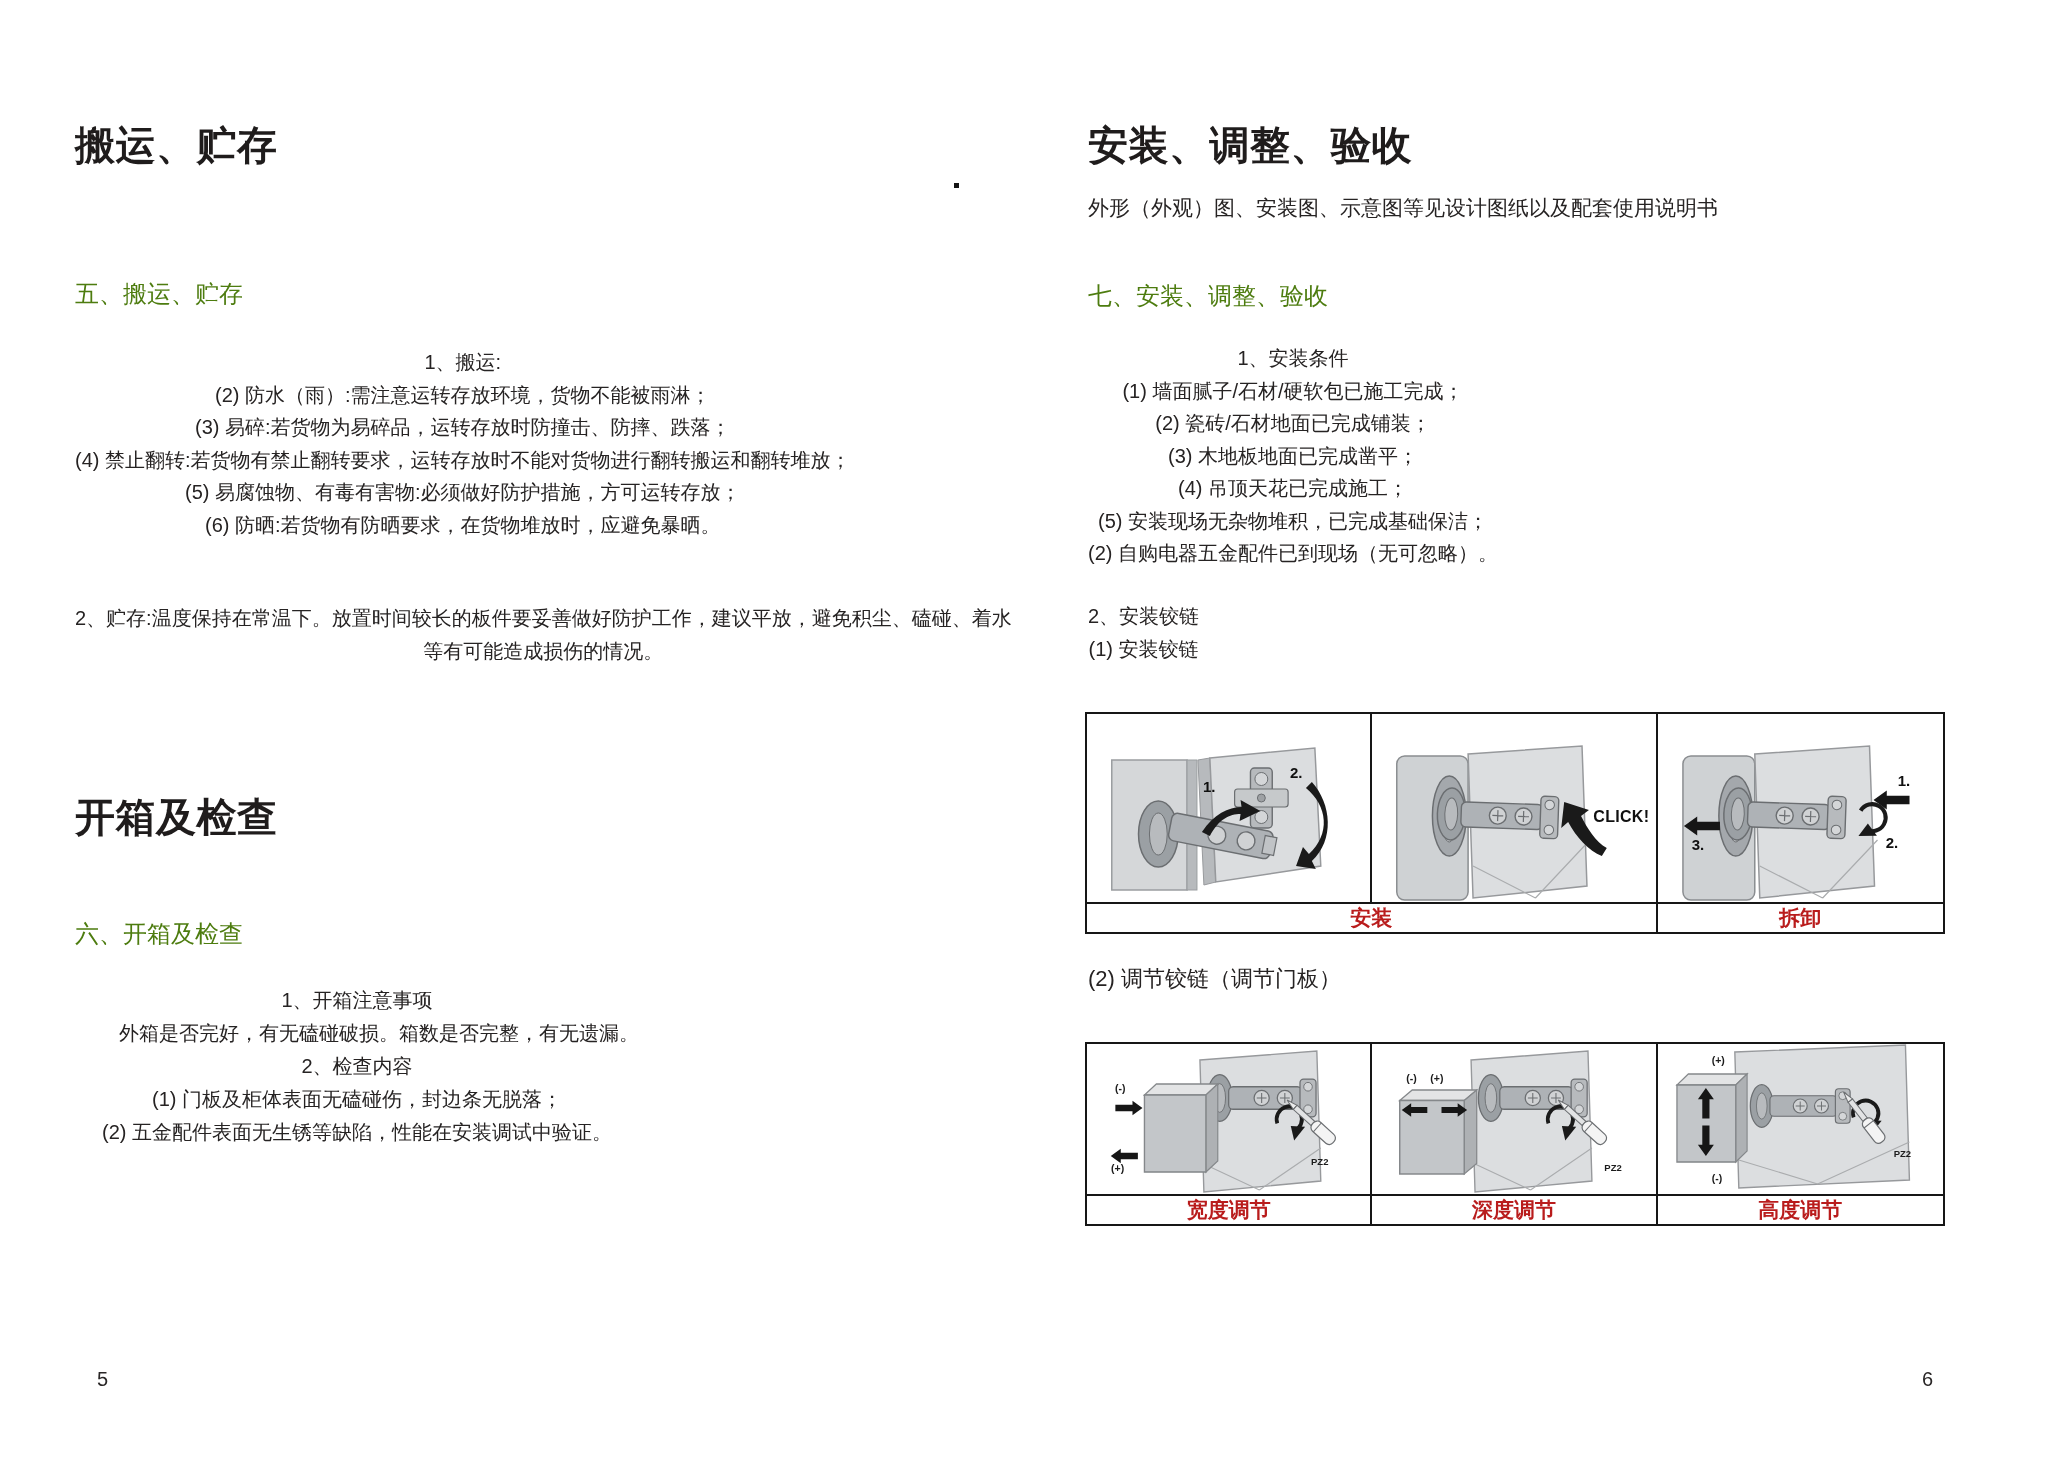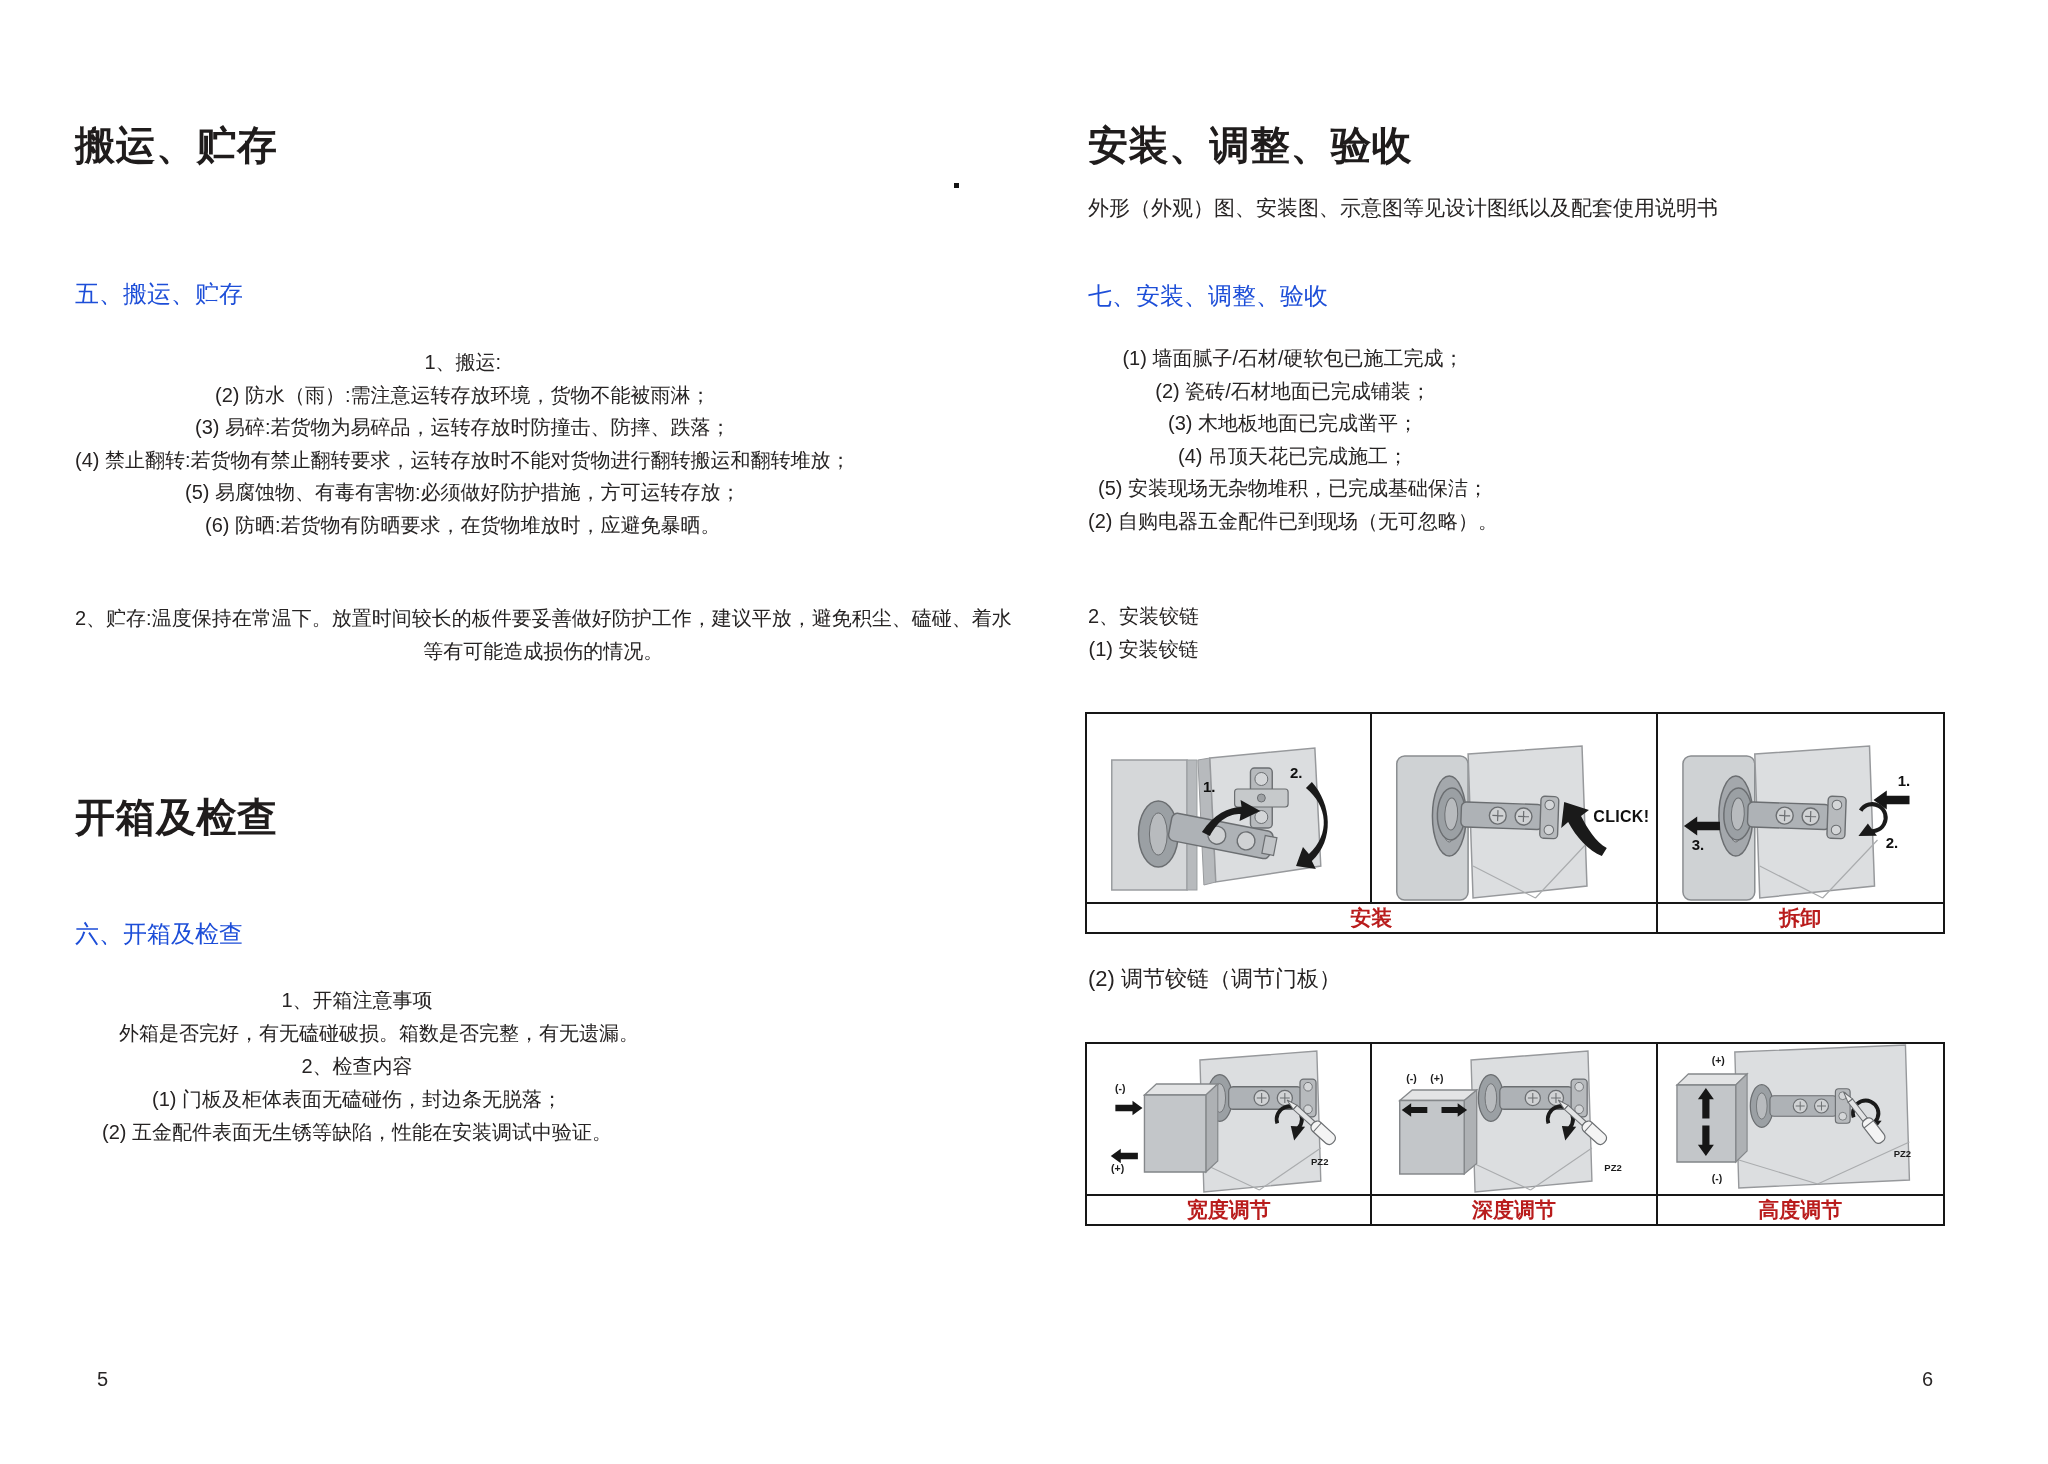--- a/index.html
+++ b/index.html
@@ -1,20 +1,20 @@
 <!DOCTYPE html>
 <html><head>
 <meta charset="utf-8">
 <style>
   html,body{margin:0;padding:0;}
   body{width:2048px;height:1464px;position:relative;background:#ffffff;
        font-family:"Liberation Sans","DejaVu Sans",sans-serif;color:#232020;}
   .abs{position:absolute;}
   .h1{font-size:40px;font-weight:700;letter-spacing:0.5px;color:#1f1c1c;}
-  .h2{font-size:24px;font-weight:500;color:#1d4ed8;}
+  .h2{font-size:24px;font-weight:500;color:#4d7c0f;}
   .body-block{font-size:20px;line-height:32.5px;color:#262323;text-align:center;}
   .body-block div{white-space:nowrap;}
   .lh33{line-height:33px;}
   .indent{padding-left:44px;}
   .subtitle{font-size:21px;color:#262323;}
   .small-head{font-size:22px;color:#262323;}
   .pagenum{font-size:20px;color:#2a2727;}
   .dot-artifact{width:5px;height:5px;background:#141414;}
 
   
@@ -129,20 +129,21 @@
 
   <div class="abs" style="left:1088px;top:118px;">
     <span class="h1">安装、调整、验收</span>
   </div>
 
   <div class="abs subtitle" style="left:1088px;top:194px;">外形（外观）图、安装图、示意图等见设计图纸以及配套使用说明书</div>
 
   <div class="abs h2" style="left:1088px;top:280px;">七、安装、调整、验收</div>
 
   <div class="abs body-block" style="left:1088px;top:342px;">
+    <div>1、安装条件</div>
     <div>(1) 墙面腻子/石材/硬软包已施工完成；</div>
     <div>(2) 瓷砖/石材地面已完成铺装；</div>
     <div>(3) 木地板地面已完成凿平；</div>
     <div>(4) 吊顶天花已完成施工；</div>
     <div>(5) 安装现场无杂物堆积，已完成基础保洁；</div>
     <div>(2) 自购电器五金配件已到现场（无可忽略）。</div>
   </div>
 
   <div class="abs body-block lh33" style="left:1088px;top:600px;">
     <div>2、安装铰链</div>

